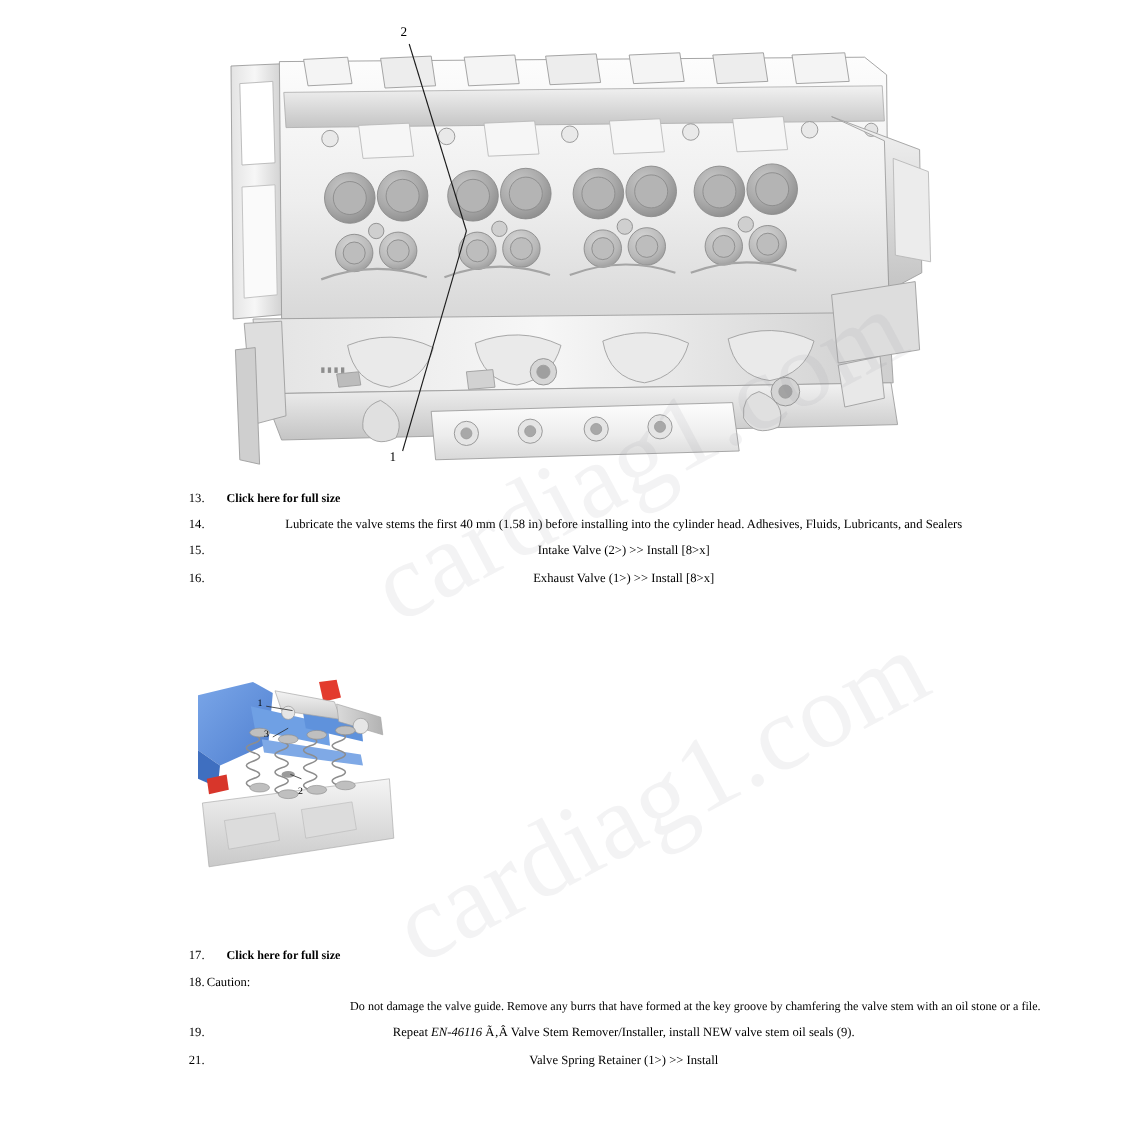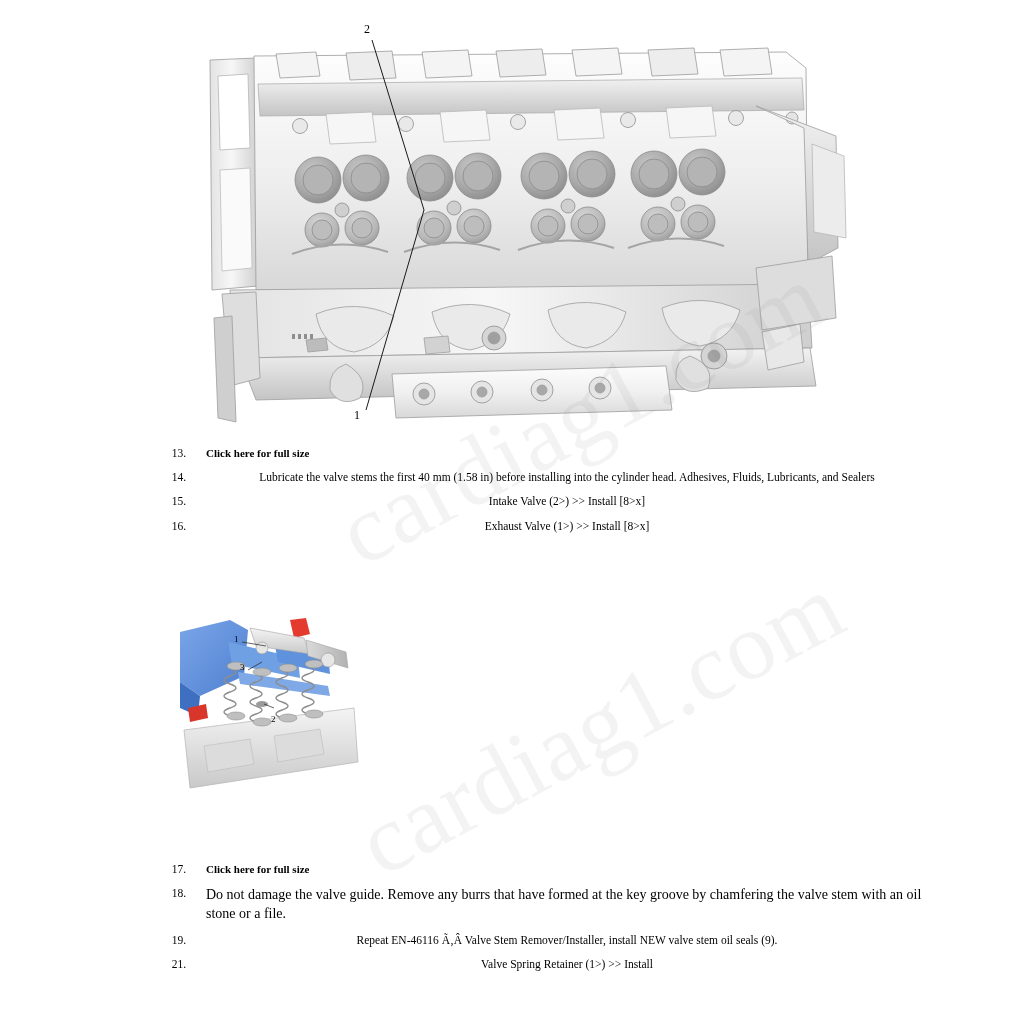--- a/index.html
+++ b/index.html
@@ -82,23 +82,24 @@
     margin-left: 18px;
     margin-top: 2px;
     font-size: 11px;
     font-weight: bold;
   }
   .caution-label { display:block; }
   .caution-body {
     display:block;
     margin-left: 18px;
     margin-top: 7px;
-    font-size: 14px;
-  }
-  .ital { }
+    font-size: 11px;
+    text-align: right;
+  }
+  .ital { font-style: italic; }
 
   .steps-block-1 { top: 444px; }
   .steps-block-2 { top: 860px; }
 
   
   .fig2 {
     position: absolute;
     left: 178px;
     top: 612px;
     width: 190px;
@@ -380,20 +381,21 @@
 <div class="steps steps-block-2">
 
   <div class="step">
     <span class="num">17.</span>
     <span class="txt"></span>
     <span class="sublink">Click here for full size</span>
   </div>
 
   <div class="step">
     <span class="num">18.</span>
+    <span class="caution-label">Caution:</span>
     <span class="caution-body">Do not damage the valve guide. Remove any burrs that have formed at the key groove by chamfering the valve stem with an oil stone or a file.</span>
   </div>
 
   <div class="step">
     <span class="num">19.</span>
     <span class="txt"><span>Repeat </span><span class="ital">EN-46116</span><span> Ã‚Â Valve Stem Remover/Installer, install NEW valve stem oil seals (9).</span></span>
   </div>
 
 
   <div class="step">

